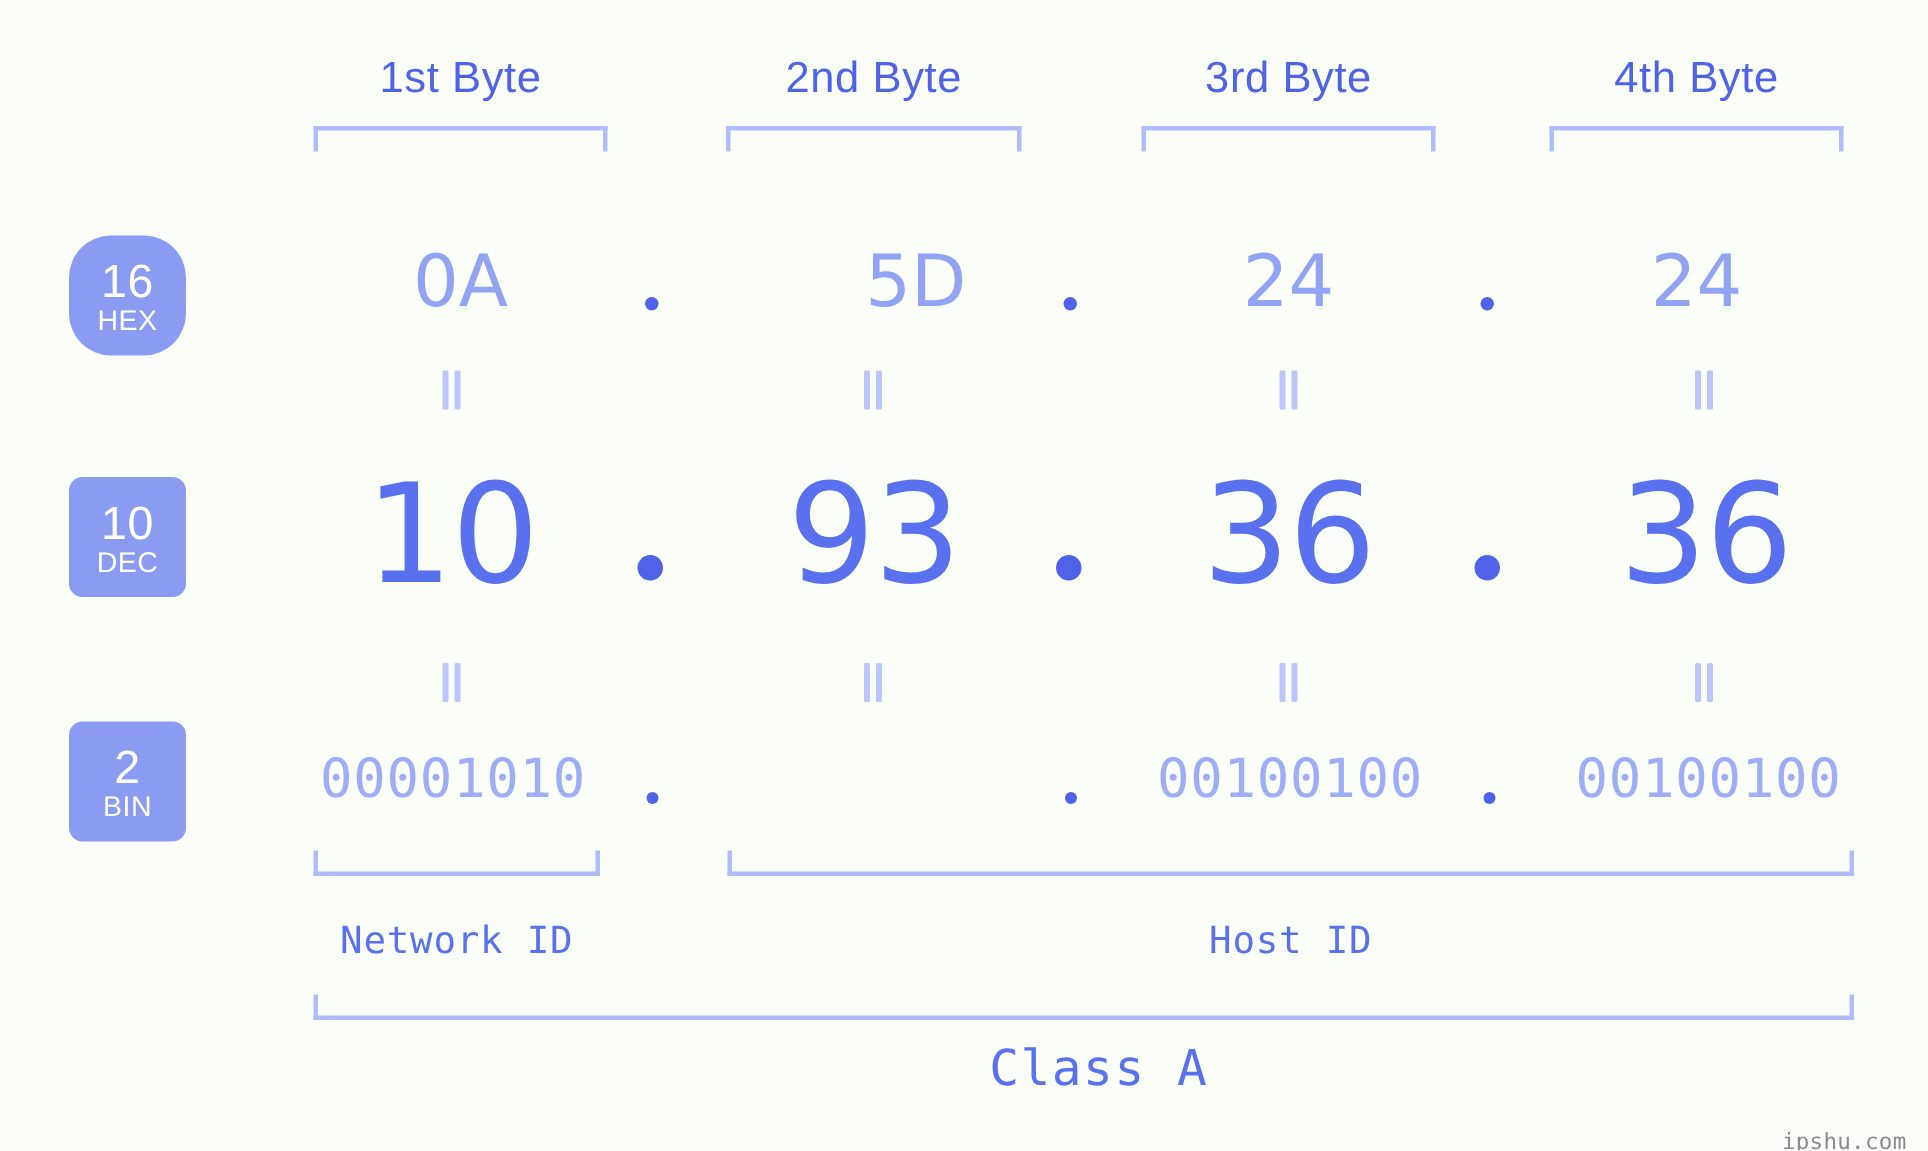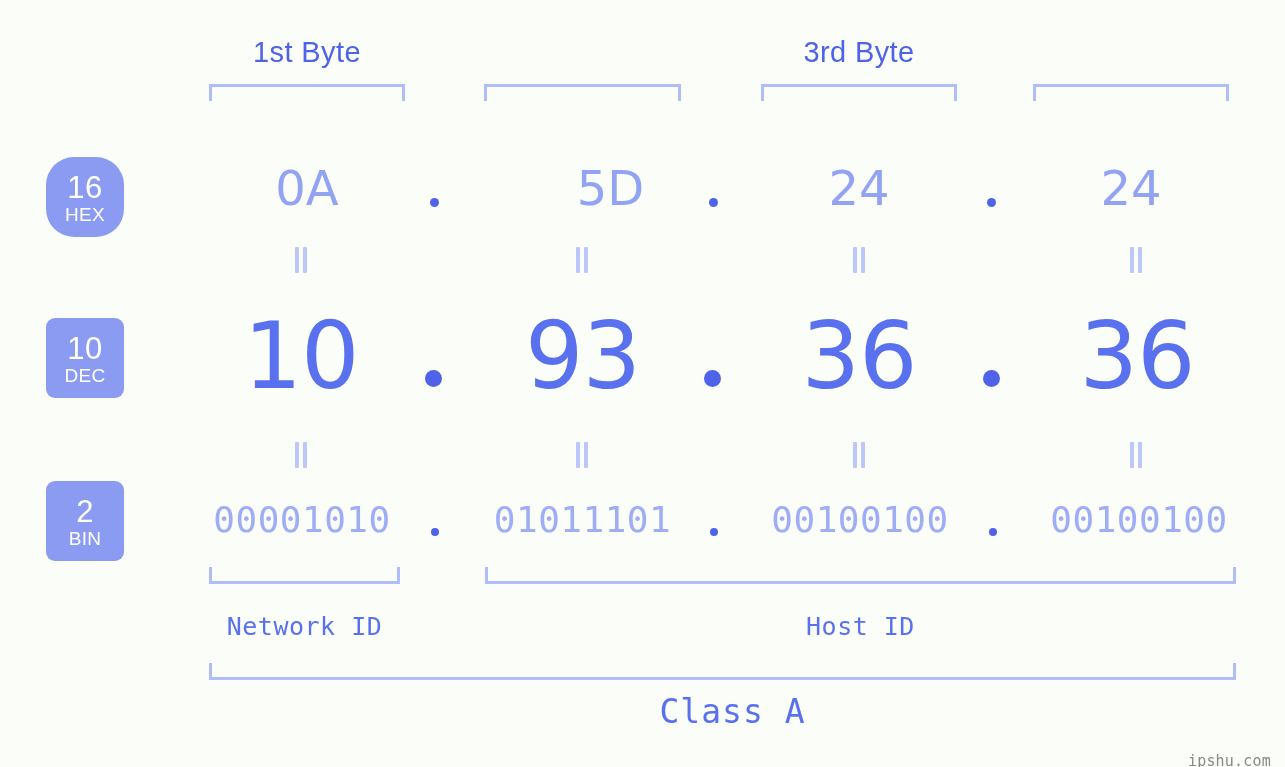--- a/index.html
+++ b/index.html
@@ -184,21 +184,23 @@
     white-space: nowrap;
     margin-top: 40px;
   }
 </style>
 </head>
 <body>
 
 <div class="stage">
 
   <div class="byte-label" style="left:209px; width:196px;">1st Byte</div>
+  <div class="byte-label" style="left:484px; width:197px;">2nd Byte</div>
   <div class="byte-label" style="left:761px; width:196px;">3rd Byte</div>
+  <div class="byte-label" style="left:1033px; width:196px;">4th Byte</div>
 
   <div class="bracket-down" style="left:209px; top:84px; width:196px;"></div>
   <div class="bracket-down" style="left:484px; top:84px; width:197px;"></div>
   <div class="bracket-down" style="left:761px; top:84px; width:196px;"></div>
   <div class="bracket-down" style="left:1033px; top:84px; width:196px;"></div>
 
   <div class="badge" style="top:157px;border-radius:28px;">
     <span class="num">16</span>
     <span class="nm">HEX</span>
   </div>
@@ -259,21 +261,20 @@
     <span class="b1"></span>
       <span class="b2"></span>
   </div>
 
   <div class="badge" style="top:481px;">
     <span class="num">2</span>
     <span class="nm">BIN</span>
   </div>
 
   <div class="val bin-val" style="left:204px; width:196px;">00001010</div>
-  <div class="val bin-val" style="left:484px; width:197px;">01011101</div>
   <div class="val bin-val" style="left:762px; width:196px;">00100100</div>
   <div class="val bin-val" style="left:1041px; width:196px;">00100100</div>
 
   <div class="dot dot-bin" style="left:431px;"></div>
   <div class="dot dot-bin" style="left:710px;"></div>
   <div class="dot dot-bin" style="left:989px;"></div>
 
   <div class="bracket-up" style="left:209px; top:567px; width:191px;"></div>
   <div class="bracket-up" style="left:485px; top:567px; width:751px;"></div>
 

